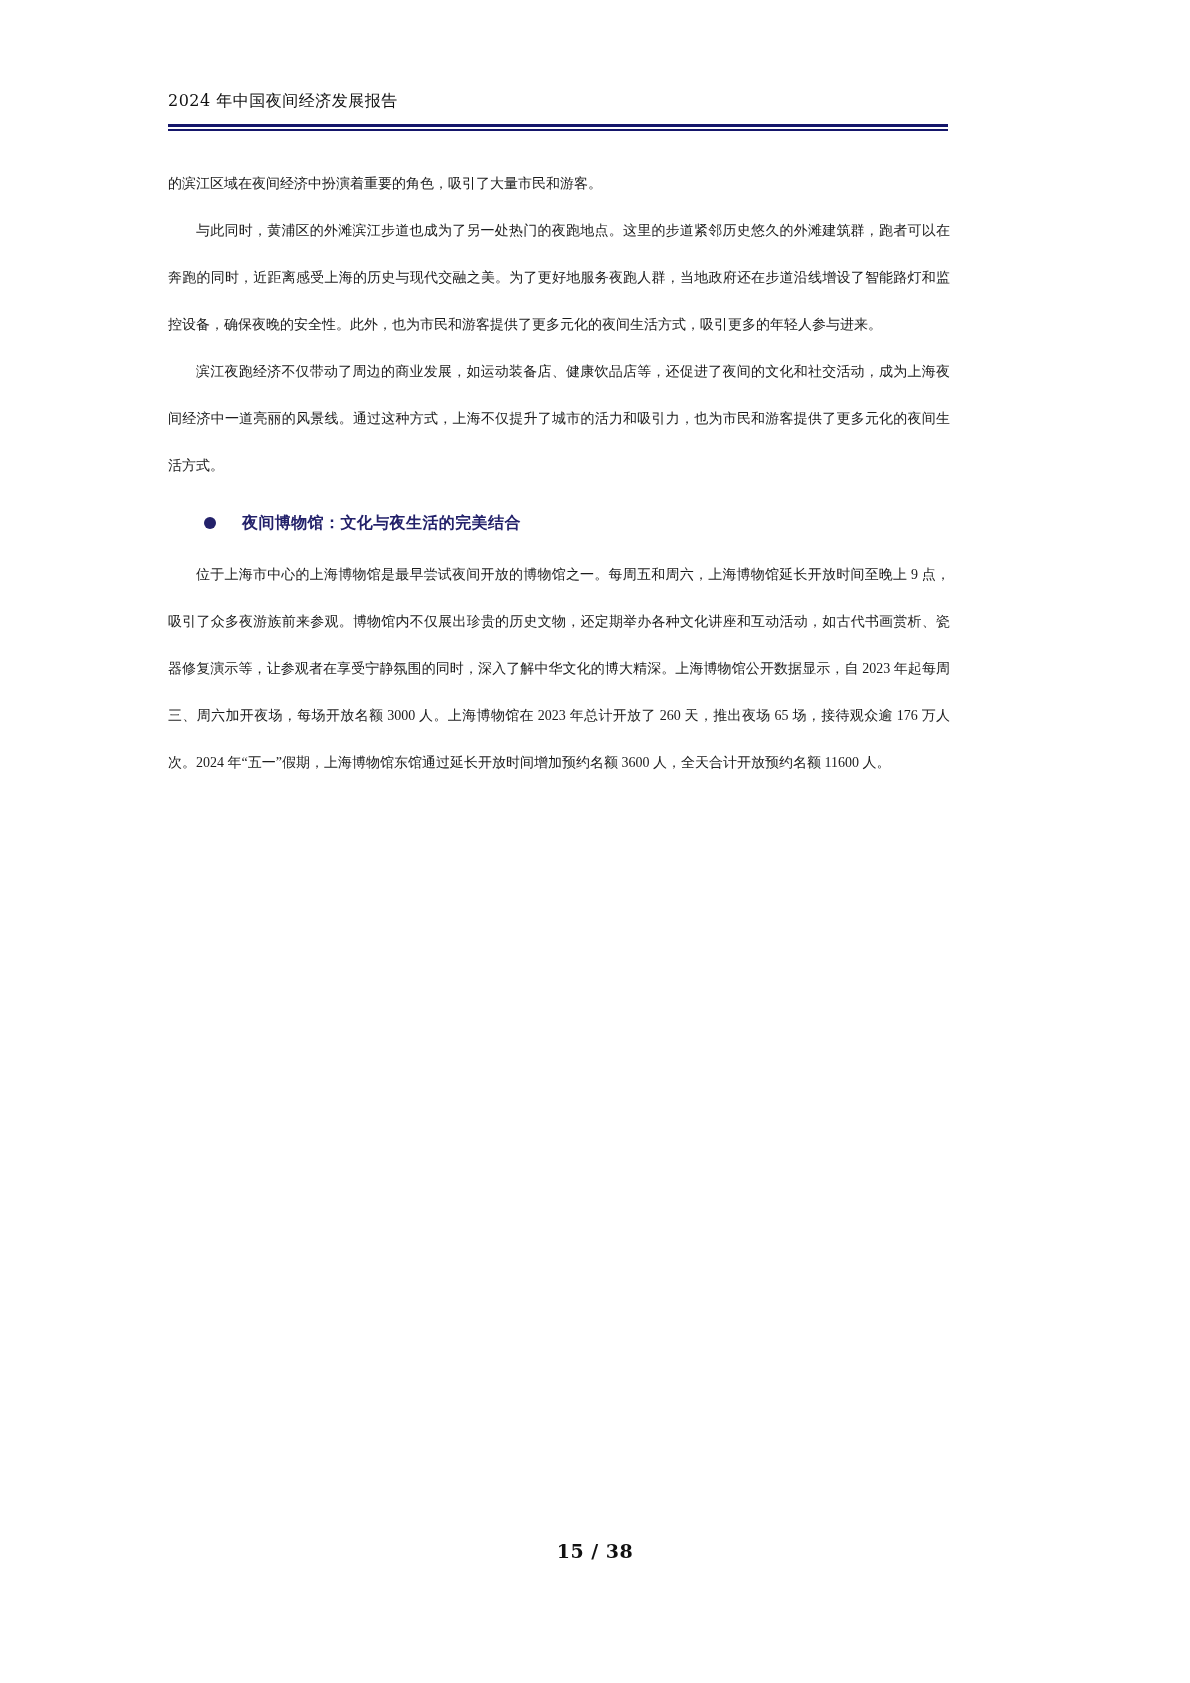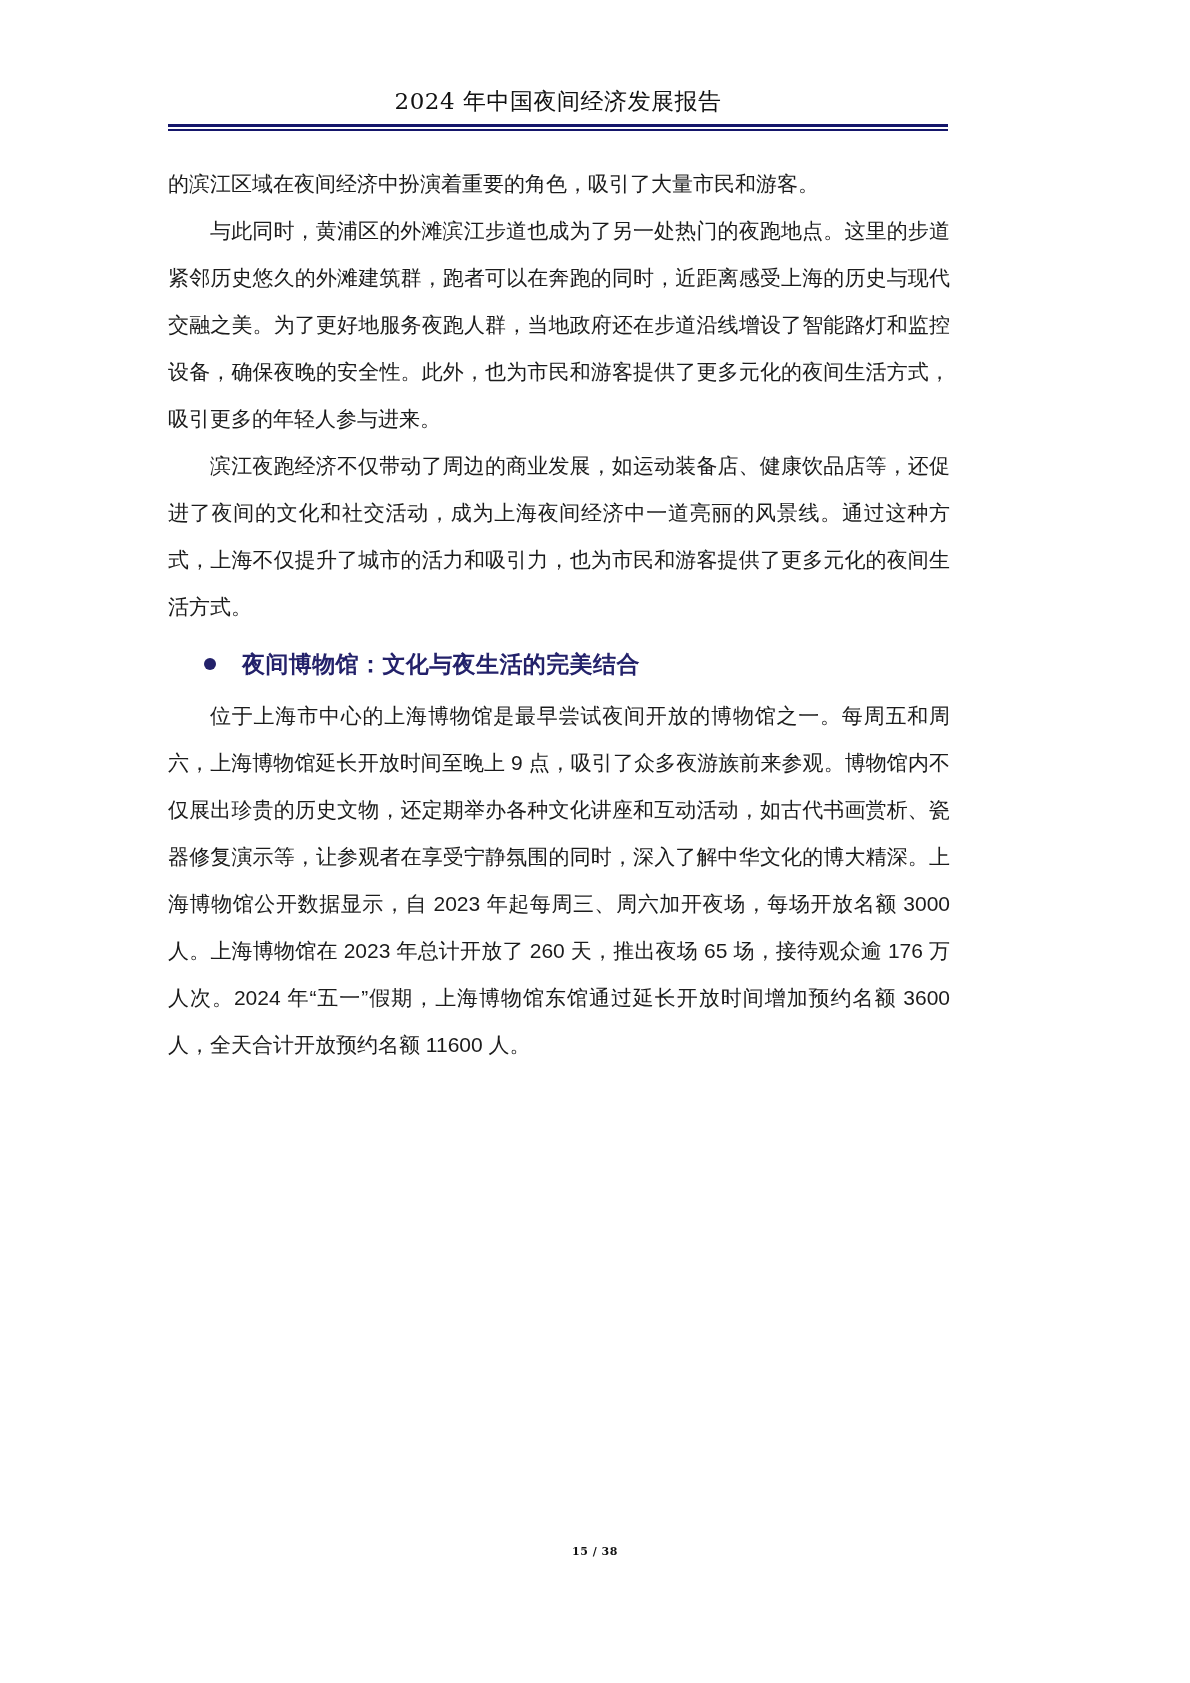--- a/index.html
+++ b/index.html
@@ -22,22 +22,22 @@
   }
 
   
   .header {
     position: absolute;
     left: 168px;
     top: 86px;
     width: 780px;
   }
   .header-title {
-    text-align: center;
-    font-size: 23px;
+    text-align: left;
+    font-size: 16px;
     line-height: 30px;
     color: #111111;
     letter-spacing: 0.5px;
     font-family: "DejaVu Serif", "Liberation Serif", serif;
   }
   .header-rule {
     margin-top: 8px;
     width: 100%;
   }
   .header-rule .rule-thick {
@@ -55,27 +55,27 @@
 
   
   .content {
     position: absolute;
     left: 168px;
     top: 160px;
     width: 782px;
   }
   p.para {
     margin: 0 0 0 0;
-    font-size: 21px;
+    font-size: 14px;
     line-height: 47px;
     text-align: justify;
     text-justify: inter-ideograph;
     text-align-last: left;
     color: #1b1b1b;
-    font-family: Liberation Sans, sans-serif;
+    font-family: Liberation Serif, serif;
     word-break: break-all;
   }
   p.indent {
     text-indent: 2em;
   }
   p.noindent {
     text-indent: 0;
   }
 
   
@@ -87,38 +87,38 @@
   }
   .bullet-dot {
     width: 12px;
     height: 12px;
     border-radius: 50%;
     background: #23216a;
     flex: 0 0 auto;
     margin-right: 26px;
   }
   .bullet-text {
-    font-size: 23px;
+    font-size: 16px;
     line-height: 40px;
     font-weight: bold;
     color: #23216a;
     font-family: "DejaVu Sans", "Liberation Sans", sans-serif;
     letter-spacing: 0.4px;
   }
 
   
   .footer {
     position: absolute;
     left: 0;
     top: 1540px;
     width: 1190px;
     text-align: center;
   }
   .footer-pagenum {
-    font-size: 11px;
+    font-size: 19px;
     font-weight: bold;
     color: #111111;
     font-family: "DejaVu Serif", "Liberation Serif", serif;
     letter-spacing: 0.5px;
   }
 </style>
 </head>
 <body>
 
 <div class="page">

